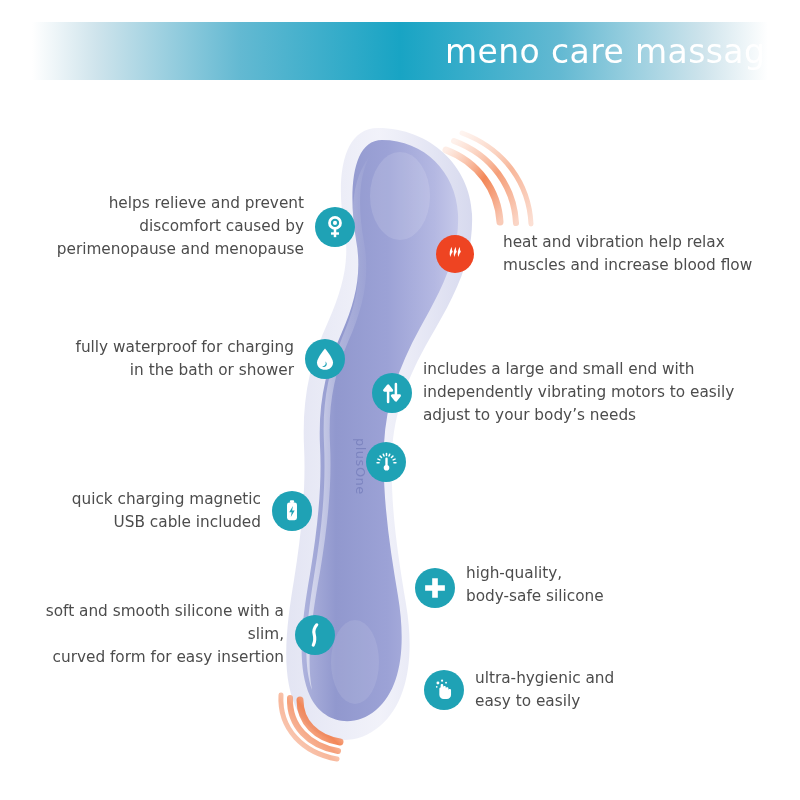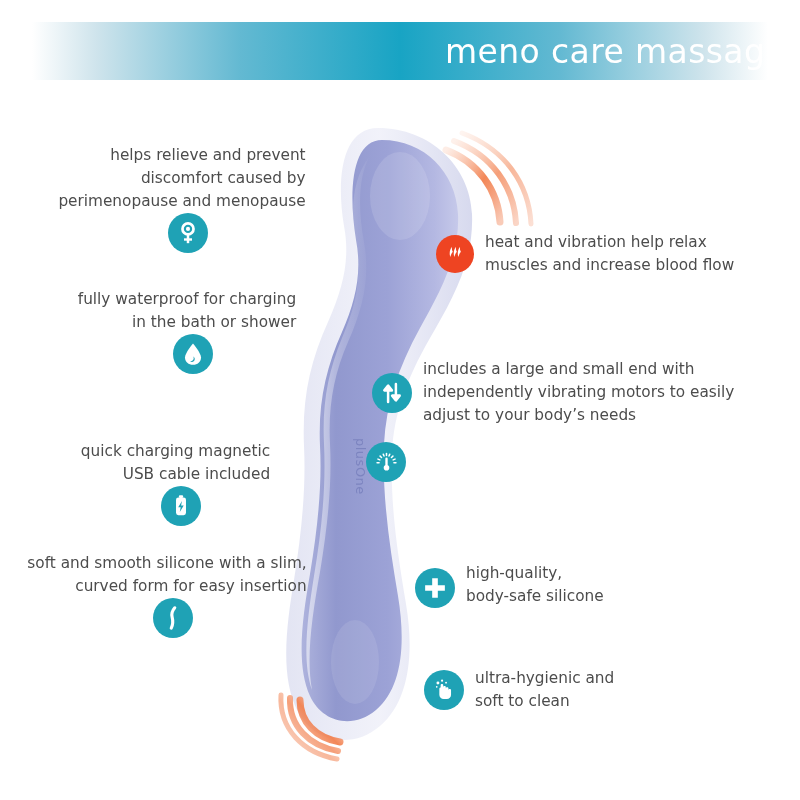--- a/index.html
+++ b/index.html
@@ -27,21 +27,21 @@
     font-weight:400;
     font-family:"DejaVu Sans", sans-serif;
     white-space:nowrap;
   }
 
   
   .product-wrap{position:absolute;left:0;top:0;width:800px;height:800px;}
 
   
   .callout{position:absolute;display:flex;align-items:center;}
-  .callout.left{flex-direction:column;}
+  .callout.left{flex-direction:row;margin-top:48px;}
   .callout.right{flex-direction:row;}
 
   .ctext{
     color:#4c4c4c;
     font-size:15.3px;
     line-height:23px;
     white-space:pre-line;
   }
   .callout.left .ctext{text-align:right;padding-right:11px;}
   .callout.right .ctext{text-align:left;padding-left:11px;}
@@ -211,21 +211,21 @@
   <div class="callout left" style="left:10px;top:552px;width:325px;">
     <div class="ctext">soft and smooth silicone with a slim,
 curved form for easy insertion</div>
     <div class="icon">
       <svg width="26" height="26" viewBox="0 0 24 24" aria-hidden="true">
         <path d="M13.6 2.6 C 11.2 5.4 10.4 8.2 11.2 11.2 C 12 14.2 12.3 17.4 10.4 21.4" fill="none" stroke="#ffffff" stroke-width="2.9" stroke-linecap="round"></path>
       </svg>
     </div>
   </div>
 
-  <div class="callout right" style="left:436px;top:231px;">
+  <div class="callout right" style="left:436px;top:231px;gap:18px;">
     <div class="icon heat">
       <svg width="22" height="22" viewBox="0 0 24 24" aria-hidden="true">
         <path d="M8.6 4.2 C 6.2 7.6 5.6 11.4 6.9 15.4 C 7.4 13.2 8.1 11.4 9.6 9.6 C 8.6 7.8 8.4 6 8.6 4.2 Z" fill="#ffffff"></path>
         <path d="M13 4.2 C 10.6 7.6 10 11.4 11.3 15.4 C 11.8 13.2 12.5 11.4 14 9.6 C 13 7.8 12.8 6 13 4.2 Z" fill="#ffffff"></path>
         <path d="M17.4 4.2 C 15 7.6 14.4 11.4 15.7 15.4 C 16.2 13.2 16.9 11.4 18.4 9.6 C 17.4 7.8 17.2 6 17.4 4.2 Z" fill="#ffffff"></path>
       </svg>
     </div>
     <div class="ctext">heat and vibration help relax
 muscles and increase blood flow</div>
   </div>
@@ -276,16 +276,16 @@
     <div class="icon">
       <svg width="26" height="26" viewBox="0 0 24 24" aria-hidden="true">
         <path d="M9.2 9.4 C 8.3 9.4 7.7 10.1 7.7 10.9 L 7.7 16.4 C 7.7 18.6 9.5 20.3 11.7 20.3 L 14.6 20.3 C 16.8 20.3 18.5 18.6 18.5 16.4 L 18.5 12.2 C 18.5 11.5 18 11 17.3 11 C 16.6 11 16.1 11.5 16.1 12.2 L 16.1 10.6 C 16.1 9.9 15.6 9.4 14.9 9.4 C 14.2 9.4 13.7 9.9 13.7 10.6 L 13.7 9.6 C 13.7 8.9 13.2 8.4 12.5 8.4 C 11.8 8.4 11.3 8.9 11.3 9.6 L 11.3 7.6 C 11.3 6.9 10.8 6.4 10.1 6.4 C 9.4 6.4 8.9 6.9 8.9 7.6 L 8.9 10.9 Z" fill="#ffffff"></path>
         <circle cx="6.4" cy="5.6" r="1.35" fill="#ffffff"></circle>
         <circle cx="10.2" cy="3.4" r="1.0" fill="#ffffff"></circle>
         <circle cx="13.9" cy="5.2" r="0.85" fill="#ffffff"></circle>
         <circle cx="5.3" cy="9.1" r="0.8" fill="#ffffff"></circle>
       </svg>
     </div>
     <div class="ctext">ultra-hygienic and
-soft to clean</div>
+easy to easily</div>
   </div>
 
 </div>
 
 </body></html>

